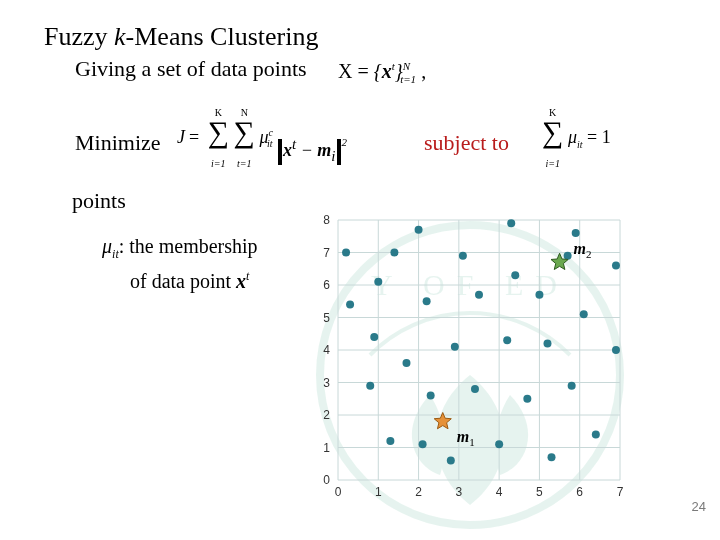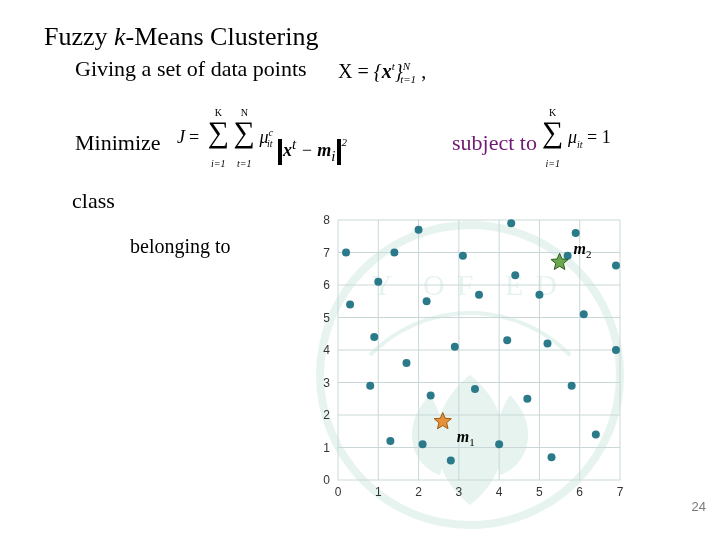--- a/index.html
+++ b/index.html
@@ -29,22 +29,22 @@
   }
   .formula-x .nonit { font-style: normal; }
   .formula-x sup, .formula-x sub { font-size: 11px; }
   .line2 {
     position: absolute;
     left: 75px; top: 130px;
     font-size: 22px; color: #000; text-align: right;
   }
   .subj {
     position: absolute;
-    left: 452px; top: 130px;
-    font-size: 22px; color: #701a75;
+    left: 424px; top: 130px;
+    font-size: 22px; color: #b91c1c;
   }
   
   .formula-j {
     position: absolute;
     left: 177px; top: 108px;
     font-size: 18px; font-style: italic;
   }
   .formula-j .eq { font-style: normal; padding: 0 4px; }
   .sumbox { display: inline-block; text-align: center; vertical-align: middle; font-style: normal; }
   .sumbox .top { font-size: 10px; display: block; line-height: 1; }
@@ -144,24 +144,25 @@
 
 <div class="formula-c">
   <span class="sumbox">
     <span class="top">K</span>
     <span class="sig">∑</span>
     <span class="bot">i=1</span>
   </span>
   <span class="mu" style="font-style:italic"><span>μ</span><sub>it</sub></span><span> = 1</span>
 </div>
 
-<div class="where-lbl">class</div>
+<div class="where-lbl">points</div>
 
 <div class="defs">
-  <div style="padding-left:28px">belonging to</div>
+  <div><span class="sym-mu">μ</span><sub>it</sub><span>: the membership</span></div>
+  <div style="padding-left:28px"><span>of data point </span><span class="sym">x</span><sup>t</sup></div>
 </div>
 
 <div class="watermark">
 <svg viewBox="0 0 320 320">
   <circle cx="160" cy="160" r="150" fill="none" stroke="#4a8" stroke-width="8"></circle>
   <path d="M 60 140 A 140 140 0 0 1 260 140" fill="none" stroke="#4a8" stroke-width="4"></path>
   <text x="160" y="80" text-anchor="middle" font-family="serif" font-size="30" fill="#4a8" letter-spacing="12">Y OF ED</text>
   <path d="M 160 290 C 120 260 110 200 160 160 C 210 200 200 260 160 290 Z" fill="#4a8"></path>
   <path d="M 130 260 C 100 250 90 210 120 180 C 140 210 135 245 130 260 Z" fill="#4a8"></path>
   <path d="M 190 260 C 220 250 230 210 200 180 C 180 210 185 245 190 260 Z" fill="#4a8"></path>

